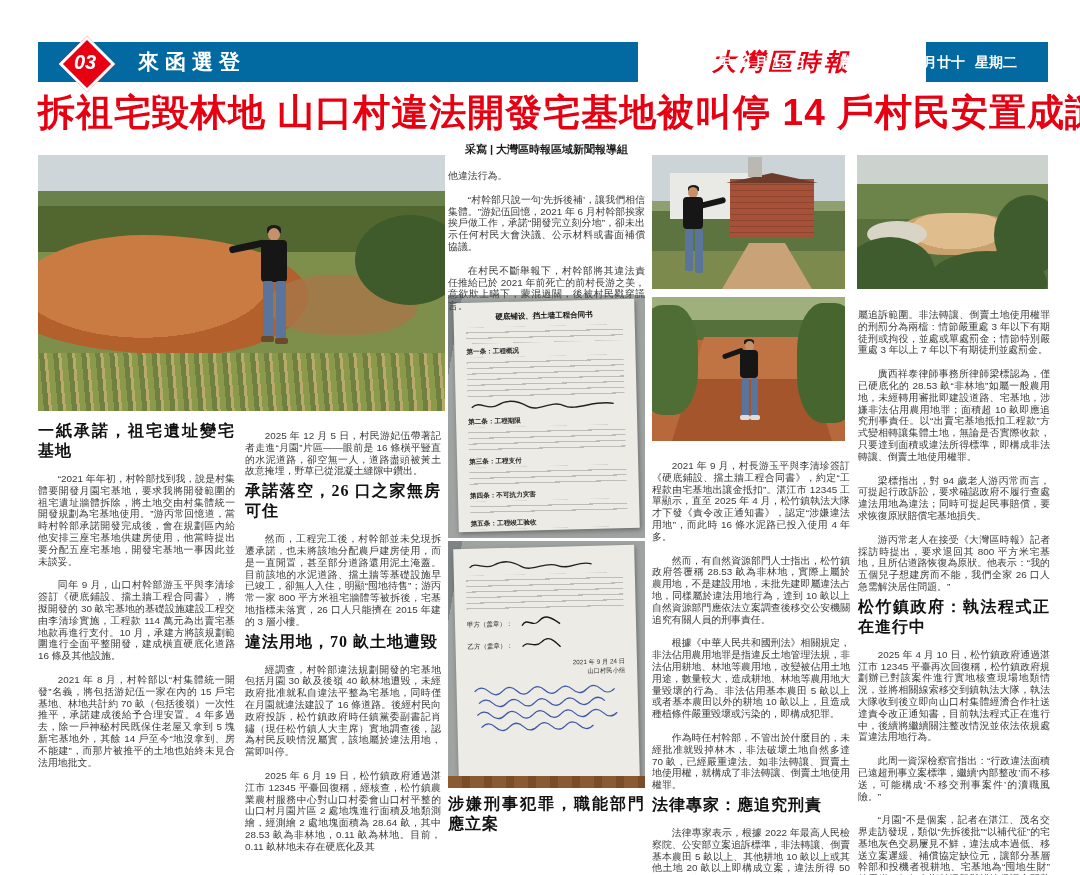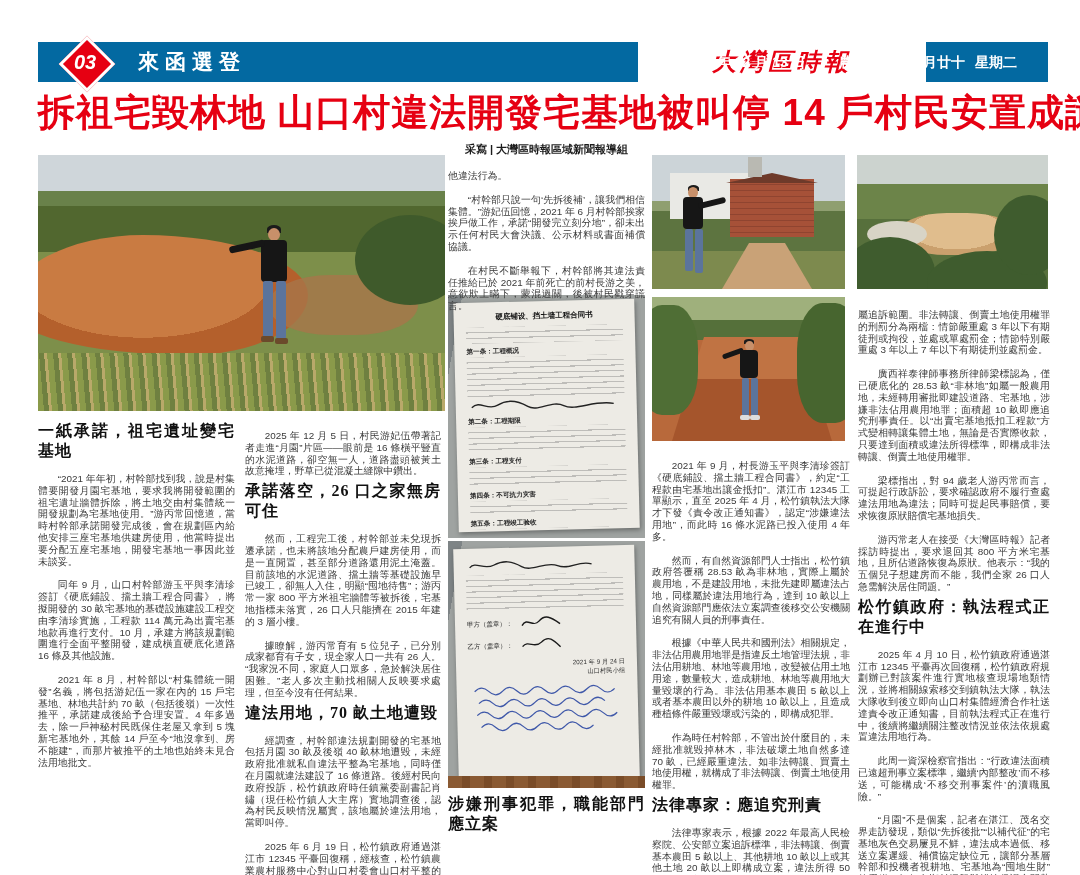--- a/index.html
+++ b/index.html
@@ -243,21 +243,20 @@
     <h3>一紙承諾，祖宅遺址變宅基地</h3>
     <p>“2021 年年初，村幹部找到我，說是村集體要開發月園宅基地，要求我將開發範圍的祖宅遺址牆體拆除，將土地交由村集體統一開發規劃為宅基地使用。”游丙常回憶道，當時村幹部承諾開發完成後，會在規劃區內給他安排三座宅基地供建房使用，他當時提出要分配五座宅基地，開發宅基地一事因此並未談妥。</p>
     <p>同年 9 月，山口村幹部游玉平與李清珍簽訂《硬底鋪設、擋土牆工程合同書》，將擬開發的 30 畝宅基地的基礎設施建設工程交由李清珍實施，工程款 114 萬元為出賣宅基地款再進行支付。10 月，承建方將該規劃範圍進行全面平整開發，建成橫直硬底化道路 16 條及其他設施。</p>
     <p>2021 年 8 月，村幹部以“村集體統一開發”名義，將包括游妃伍一家在內的 15 戶宅基地、林地共計約 70 畝（包括後嶺）一次性推平，承諾建成後給予合理安置。4 年多過去，除一戶神秘村民既保住老屋又拿到 5 塊新宅基地外，其餘 14 戶至今“地沒拿到、房不能建”，而那片被推平的土地也始終未見合法用地批文。</p>
   </div>
 
   <div class="col" id="col2">
     <p>2025 年 12 月 5 日，村民游妃伍帶著記者走進“月園”片區——眼前是 16 條橫平豎直的水泥道路，卻空無一人，道路盡頭被黃土故意掩埋，野草已從混凝土縫隙中鑽出。</p>
     <h3>承諾落空，26 口之家無房可住</h3>
     <p>然而，工程完工後，村幹部並未兌現拆遷承諾，也未將該地分配農戶建房使用，而是一直閒置，甚至部分道路還用泥土淹蓋。目前該地的水泥道路、擋土牆等基礎設施早已竣工，卻無人入住，明顯“囤地待售”；游丙常一家 800 平方米祖宅牆體等被拆後，宅基地指標未落實，26 口人只能擠在 2015 年建的 3 層小樓。</p>
-    <p>據瞭解，游丙常育有 5 位兒子，已分別成家都育有子女，現全家人口一共有 26 人。“我家況不同，家庭人口眾多，急於解決居住困難。”老人多次主動找相關人反映要求處理，但至今沒有任何結果。</p>
     <h3>違法用地，70 畝土地遭毀</h3>
     <p>經調查，村幹部違法規劃開發的宅基地包括月園 30 畝及後嶺 40 畝林地遭毀，未經政府批准就私自違法平整為宅基地，同時僅在月園就違法建設了 16 條道路。後經村民向政府投訴，松竹鎮政府時任鎮黨委副書記肖鏽（現任松竹鎮人大主席）實地調查後，認為村民反映情況屬實，該地屬於違法用地，當即叫停。</p>
     <p>2025 年 6 月 19 日，松竹鎮政府通過湛江市 12345 平臺回復稱，經核查，松竹鎮農業農村服務中心對山口村委會山口村平整的山口村月園片區 2 處地塊進行面積及地類測繪，經測繪 2 處地塊面積為 28.64 畝，其中 28.53 畝為非林地，0.11 畝為林地。目前，0.11 畝林地未存在硬底化及其</p>
   </div>
 
   <div class="col" id="col3top">
     <p class="noindent">他違法行為。</p>
     <p>“村幹部只說一句‘先拆後補’，讓我們相信集體。”游妃伍回憶，2021 年 6 月村幹部挨家挨戶做工作，承諾“開發完立刻分地”，卻未出示任何村民大會決議、公示材料或書面補償協議。</p>
     <p>在村民不斷舉報下，村幹部將其違法責任推給已於 2021 年前死亡的前村長游之美，意欲欺上瞞下，蒙混過關，後被村民戳穿謊言。</p>
   </div>

